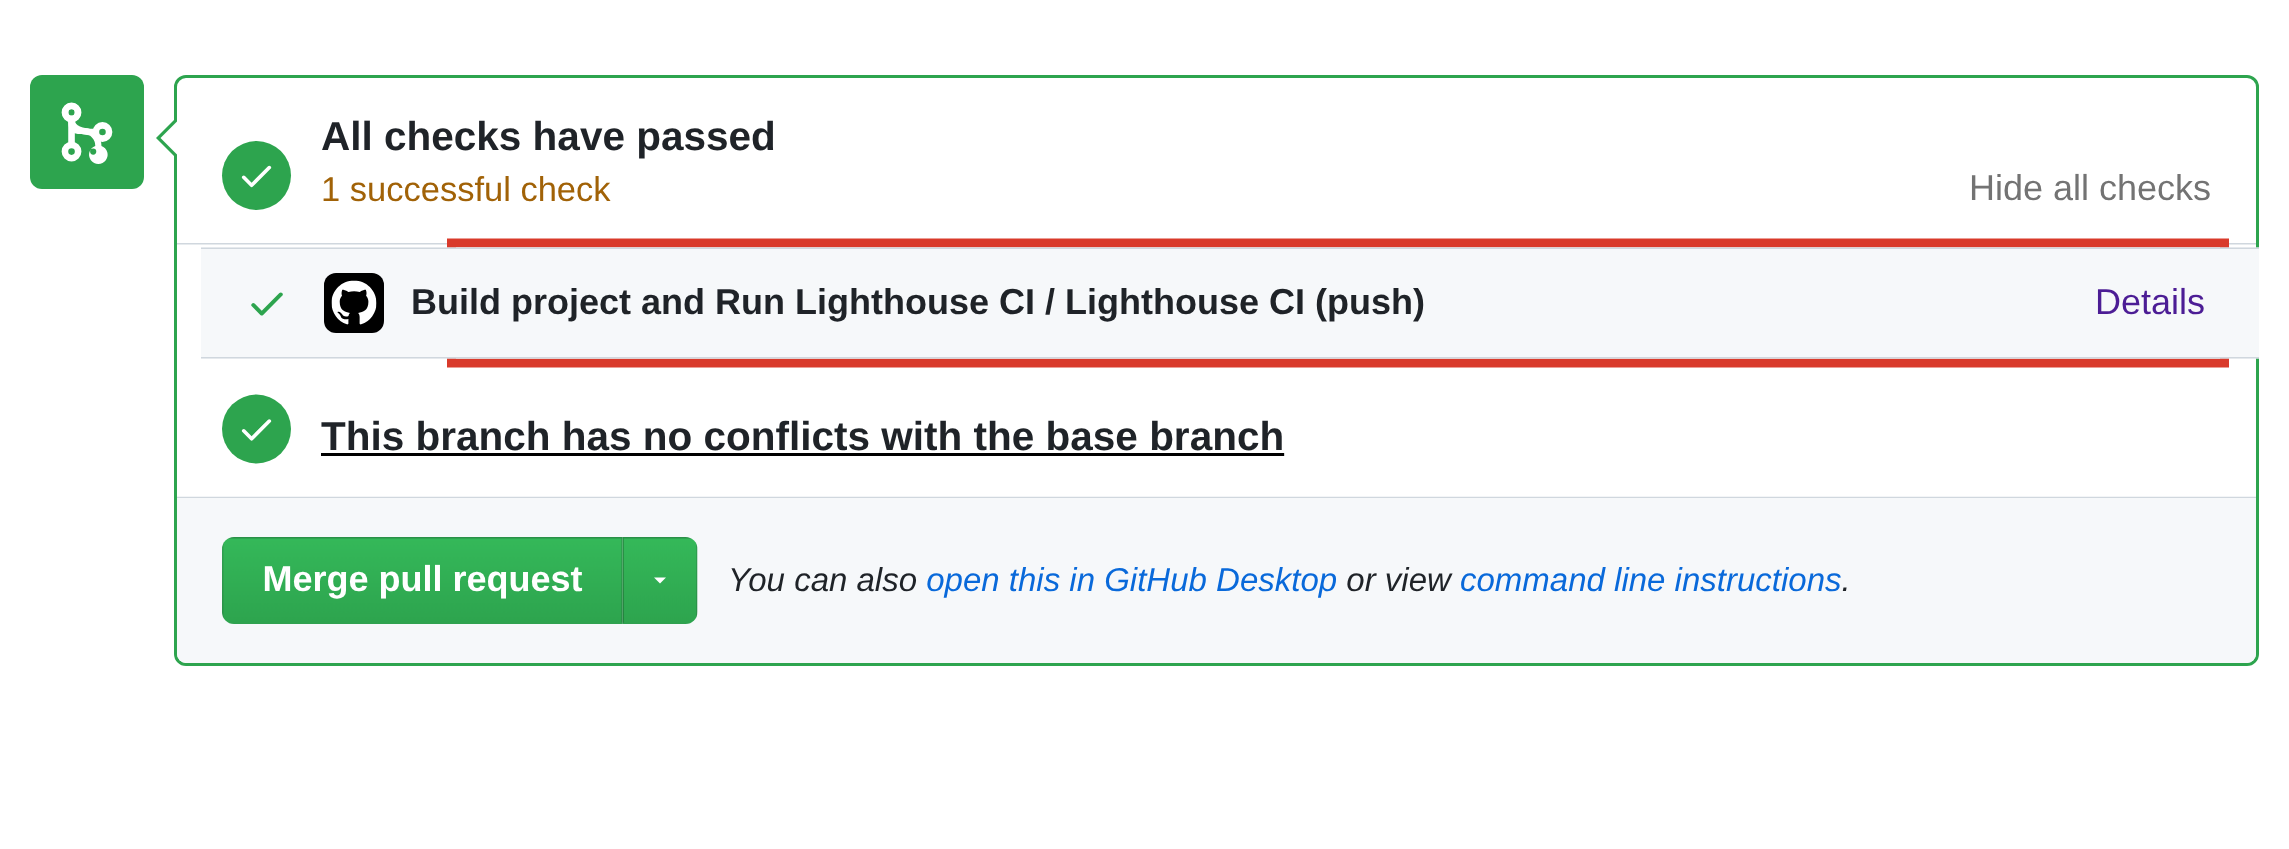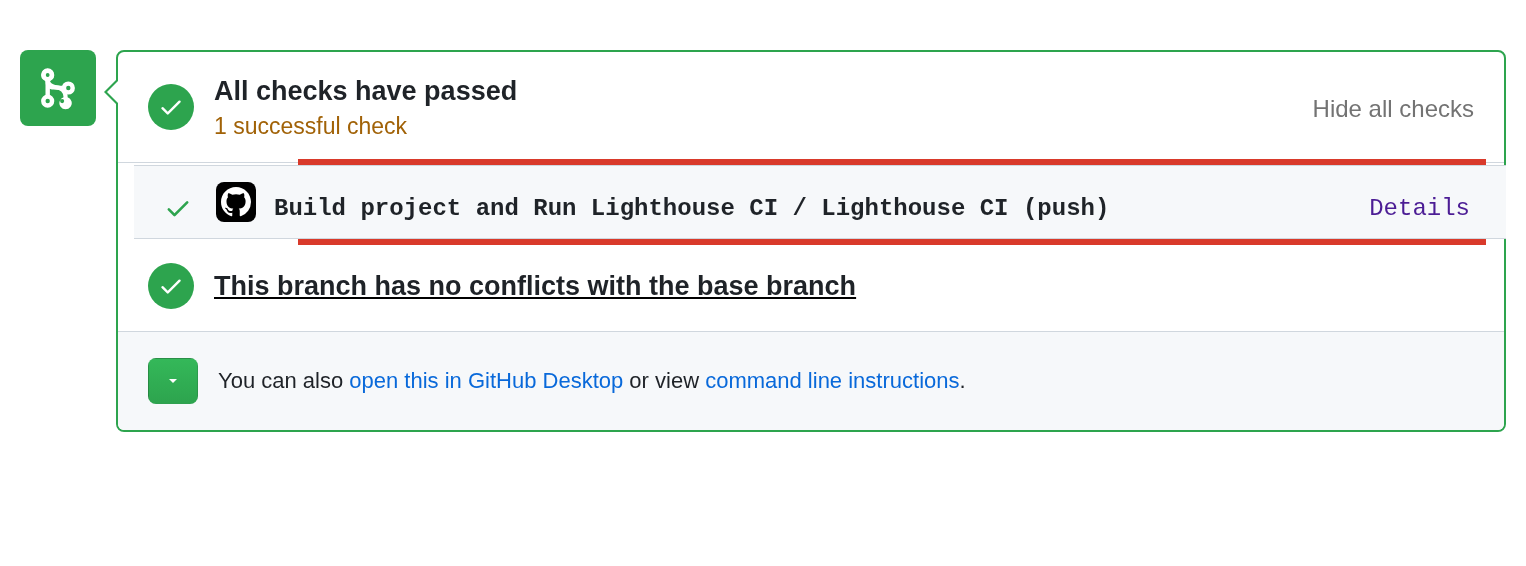--- a/index.html
+++ b/index.html
@@ -51,21 +51,21 @@
     left: -11px;
     top: 28px;
     width: 0;
     height: 0;
     border-top: 12px solid transparent;
     border-bottom: 12px solid transparent;
     border-right: 12px solid #fff;
   }
   .section {
     display: flex;
-    align-items: center;
+    align-items: flex-end;
     padding: 22px 30px;
     gap: 20px;
   }
   .section-header {
     border-bottom: 1px solid #d0d7de;
   }
   .status-circle {
     width: 46px;
     height: 46px;
     border-radius: 50%;
@@ -100,26 +100,25 @@
     margin: -4px 18px -4px 180px;
     position: relative;
     z-index: 2;
   }
   .check-row {
     background: #f6f8fa;
     border-top: 1px solid #d0d7de;
     border-bottom: 1px solid #d0d7de;
     padding: 16px 30px 16px 10px;
     display: flex;
-    align-items: flex-end;
+    align-items: center;
     gap: 18px;
     font-size: 24px;
     margin-left: -170px;
     margin-right: -26px;
-    font-family: Liberation Mono, monospace;
   }
   .check-tick {
     color: #2da44e;
     flex-shrink: 0;
     margin-left: 20px;
     display:flex;
     align-items:center;
   }
   .gh-avatar {
     width: 40px;
@@ -179,20 +178,21 @@
     border: 1px solid rgba(27,31,36,0.15);
     border-left: 1px solid rgba(0,0,0,0.2);
     padding: 14px 16px;
     cursor: pointer;
     display: flex;
     align-items: center;
   }
   .merge-helper {
     font-size: 22px;
     color: #1f2328;
+    font-style: italic;
   }
   .merge-helper a {
     color: #0969da;
     text-decoration: none;
     cursor: pointer;
   }
 </style>
 </head>
 <body>
 
@@ -246,20 +246,21 @@
             <path fill="#fff" d="M13.78 4.22a.75.75 0 010 1.06l-7.25 7.25a.75.75 0 01-1.06 0L2.22 9.28a.75.75 0 011.06-1.06l2.72 2.72 6.72-6.72a.75.75 0 011.06 0z"></path>
           </svg>
       </div>
       <div class="section-text">
         <div class="section-title">This branch has no conflicts with the base branch</div>
       </div>
     </div>
 
     <div class="merge-section">
       <div class="merge-btn-group">
+        <button class="merge-btn">Merge pull request</button>
         <button class="merge-btn-dd">
           <svg width="16" height="16" viewBox="0 0 16 16">
               <path fill="#fff" d="M4 6l4 4 4-4z"></path>
             </svg>
         </button>
       </div>
       <span class="merge-helper">
         <span>You can also </span><a>open this in GitHub Desktop</a><span> or view </span><a>command line instructions</a><span>.</span>
       </span>
     </div>

